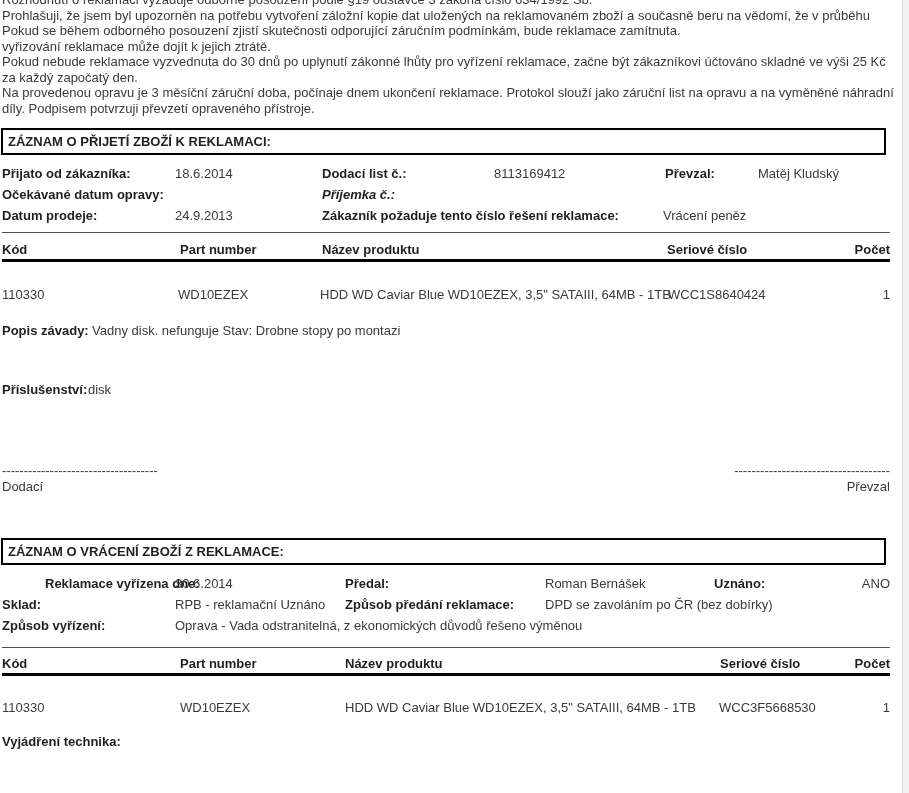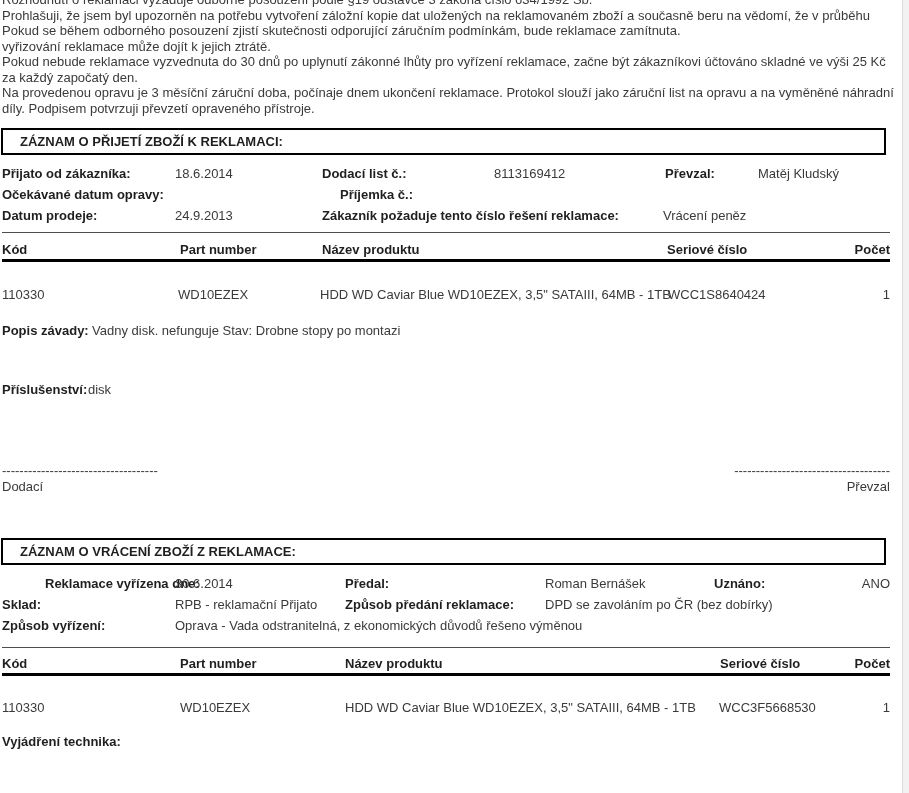--- a/index.html
+++ b/index.html
@@ -6,21 +6,21 @@
   .doc{
     position:relative;width:909px;height:793px;background:#ffffff;overflow:hidden;
     font-family:"Liberation Sans",sans-serif;font-size:13px;color:#3a3a3a;
   }
   .r{position:absolute;white-space:nowrap;}
   .b{font-weight:bold;color:#1f1f1f;}
   .intro{position:absolute;top:-8px;left:2px;width:895px;}
   .intro .line{height:15.5px;line-height:15.5px;white-space:nowrap;overflow:hidden;color:#3a3a3a;}
   .titlebox{
     position:absolute;left:1px;width:885px;height:27px;box-sizing:border-box;
-    border:2px solid #000;line-height:23px;padding-left:17px;
+    border:2px solid #000;line-height:23px;padding-left:5px;
     font-weight:bold;color:#1f1f1f;background:#fff;
   }
   .hrthin{position:absolute;left:2px;width:888px;height:0;border-top:1px solid #4d4d4d;}
   .hrthick{position:absolute;left:2px;width:888px;height:3px;background:#000;}
   .rightend{text-align:right;}
   .scrollstrip{
     position:absolute;top:0;right:0;width:6px;height:793px;
     background:#f2f2f2;border-left:1px solid #dcdcdc;
   }
 </style>
@@ -46,21 +46,21 @@
 
   <div>
     <span class="r b" style="top:166px;left:2px;">Přijato od zákazníka:</span>
     <span class="r" style="top:166px;left:175px;">18.6.2014</span>
     <span class="r b" style="top:166px;left:322px;">Dodací list č.:</span>
     <span class="r" style="top:166px;left:494px;">8113169412</span>
     <span class="r b" style="top:166px;left:665px;">Převzal:</span>
     <span class="r" style="top:166px;left:758px;">Matěj Kludský</span>
 
     <span class="r b" style="top:187px;left:2px;">Očekávané datum opravy:</span>
-    <span class="r b" style="top:187px;left:340px;">Příjemka č.:</span>
+    <span class="r b" style="top:187px;left:322px;font-style:italic;">Příjemka č.:</span>
 
     <span class="r b" style="top:208px;left:2px;">Datum prodeje:</span>
     <span class="r" style="top:208px;left:175px;">24.9.2013</span>
     <span class="r b" style="top:208px;left:322px;">Zákazník požaduje tento číslo řešení reklamace:</span>
     <span class="r" style="top:208px;left:663px;">Vrácení peněz</span>
   </div>
 
   <div class="hrthin" style="top:232px;"></div>
 
   <div>
@@ -100,21 +100,21 @@
 
   <div>
     <span class="r b" style="top:576px;left:2px;margin-left:43px;">Reklamace vyřízena dne:</span>
     <span class="r" style="top:576px;left:175px;">30.6.2014</span>
     <span class="r b" style="top:576px;left:345px;">Předal:</span>
     <span class="r" style="top:576px;left:545px;">Roman Bernášek</span>
     <span class="r b" style="top:576px;left:714px;">Uznáno:</span>
     <span class="r rightend" style="top:576px;left:790px;width:100px;">ANO</span>
 
     <span class="r b" style="top:597px;left:2px;">Sklad:</span>
-    <span class="r" style="top:597px;left:175px;">RPB - reklamační Přijato</span>
+    <span class="r" style="top:597px;left:175px;">RPB - reklamační Uznáno</span>
     <span class="r b" style="top:597px;left:345px;">Způsob předání reklamace:</span>
     <span class="r" style="top:597px;left:545px;">DPD se zavoláním po ČR (bez dobírky)</span>
 
     <span class="r b" style="top:618px;left:2px;">Způsob vyřízení:</span>
     <span class="r" style="top:618px;left:175px;">Oprava - Vada odstranitelná, z ekonomických důvodů řešeno výměnou</span>
   </div>
 
   <div class="hrthin" style="top:647px;"></div>
 
   <div>

